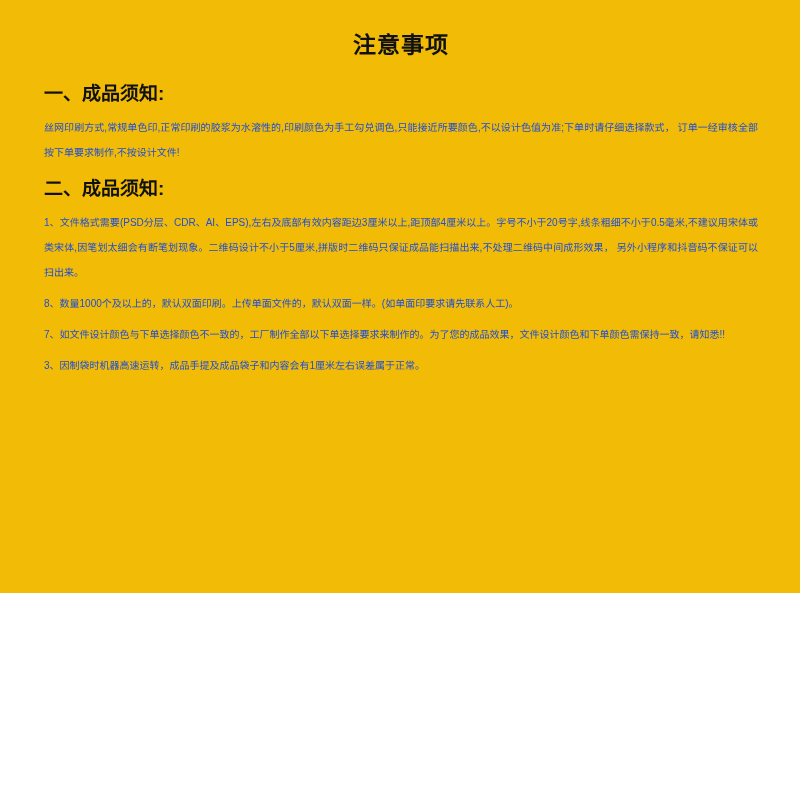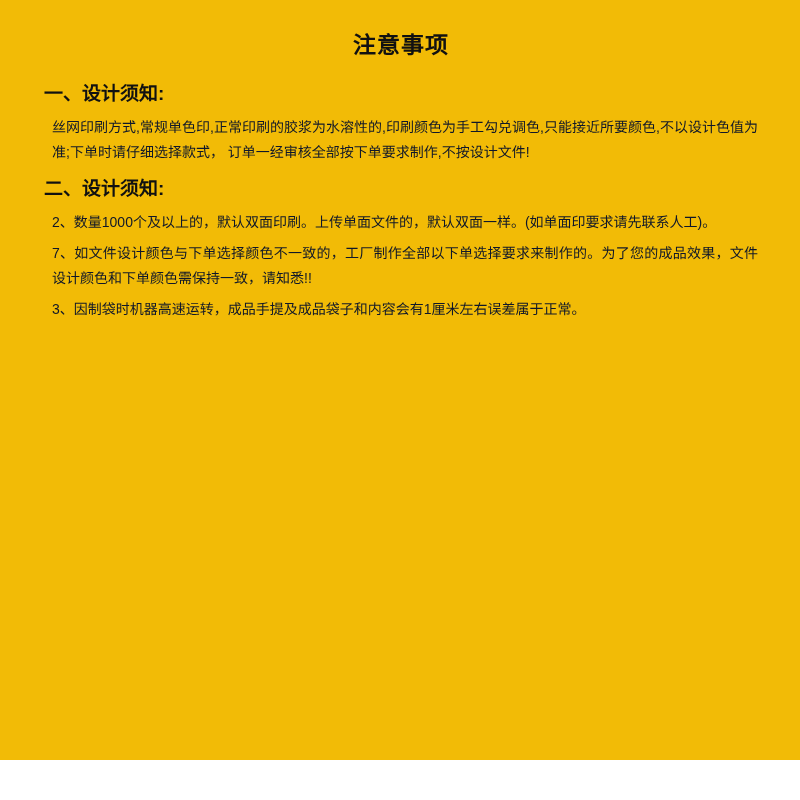--- a/index.html
+++ b/index.html
@@ -3,21 +3,21 @@
 <meta charset="utf-8">
 <style>
   html, body {
     margin: 0;
     padding: 0;
     background: #ffffff;
   }
   .page {
     position: relative;
     width: 800px;
-    height: 760px;
+    height: 593px;
     box-sizing: border-box;
     background: #F2BB06;
     color: #161616;
     font-family: "Liberation Sans", "DejaVu Sans", sans-serif;
     padding: 30px 42px 0 44px;
     overflow: hidden;
   }
   .title {
     margin: 0 0 22px 0;
     font-size: 23px;
@@ -31,46 +31,47 @@
     margin: 12px 0 9px 0;
     font-size: 19px;
     line-height: 24px;
     font-weight: 700;
     color: #111111;
   }
   .section-heading.first {
     margin-top: 0;
   }
   .para {
-    margin: 0 0 6px 8px;
-    font-size: 14px;
+    margin: 0 0 6px 0;
+    font-size: 10px;
     line-height: 25px;
     font-weight: 400;
-    color: #0f172a;
+    color: #1d4ed8;
     text-align: justify;
   }
   .section {
     margin: 0;
   }
 </style>
 </head>
 <body>
 
 <div class="page">
 
   <h1 class="title">注意事项</h1>
 
   <div class="section">
-    <h2 class="section-heading first">一、设计须知:</h2>
+    <h2 class="section-heading first">一、成品须知:</h2>
     <p class="para">丝网印刷方式,常规单色印,正常印刷的胶浆为水溶性的,印刷颜色为手工勾兑调色,只能接近所要颜色,不以设计色值为准;下单时请仔细选择款式， 订单一经审核全部按下单要求制作,不按设计文件!</p>
   </div>
 
   <div class="section">
-    <h2 class="section-heading">二、设计须知:</h2>
-    <p class="para">2、数量1000个及以上的，默认双面印刷。上传单面文件的，默认双面一样。(如单面印要求请先联系人工)。</p>
+    <h2 class="section-heading">二、成品须知:</h2>
+    <p class="para">1、文件格式需要(PSD分层、CDR、AI、EPS),左右及底部有效内容距边3厘米以上,距顶部4厘米以上。字号不小于20号字,线条粗细不小于0.5毫米,不建议用宋体或类宋体,因笔划太细会有断笔划现象。二维码设计不小于5厘米,拼版时二维码只保证成品能扫描出来,不处理二维码中间成形效果， 另外小程序和抖音码不保证可以扫出来。</p>
+    <p class="para">8、数量1000个及以上的，默认双面印刷。上传单面文件的，默认双面一样。(如单面印要求请先联系人工)。</p>
     <p class="para">7、如文件设计颜色与下单选择颜色不一致的，工厂制作全部以下单选择要求来制作的。为了您的成品效果，文件设计颜色和下单颜色需保持一致，请知悉!!</p>
   </div>
 
   <div class="section">
     <p class="para">3、因制袋时机器高速运转，成品手提及成品袋子和内容会有1厘米左右误差属于正常。</p>
   </div>
 
 </div>
 
 </body></html>

